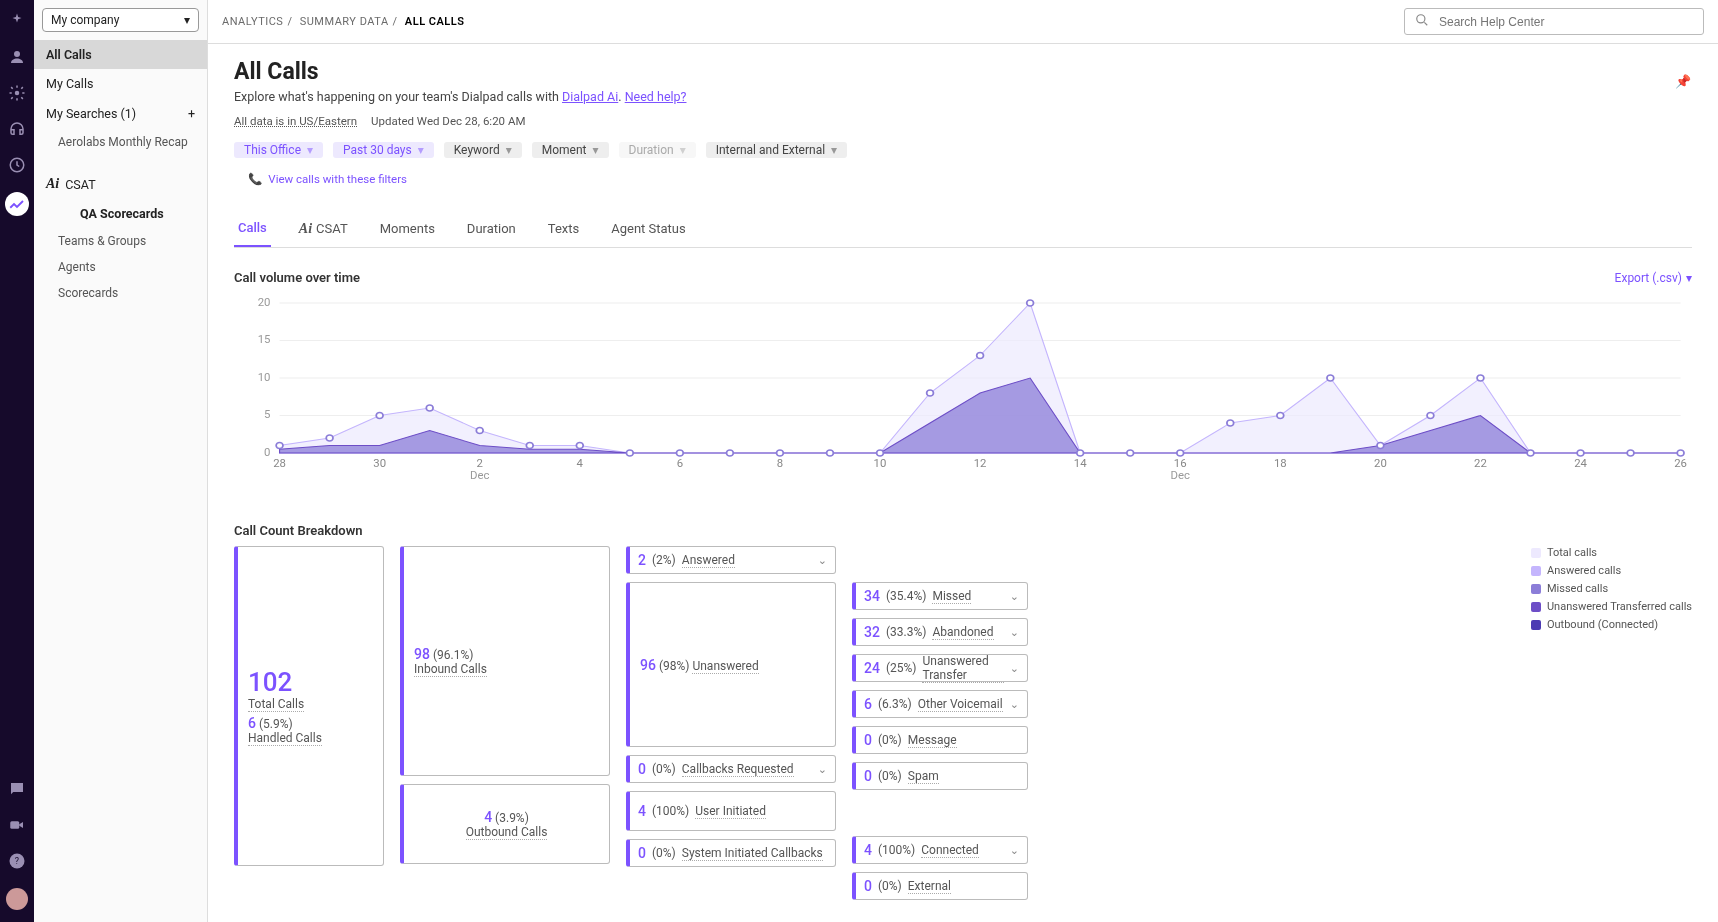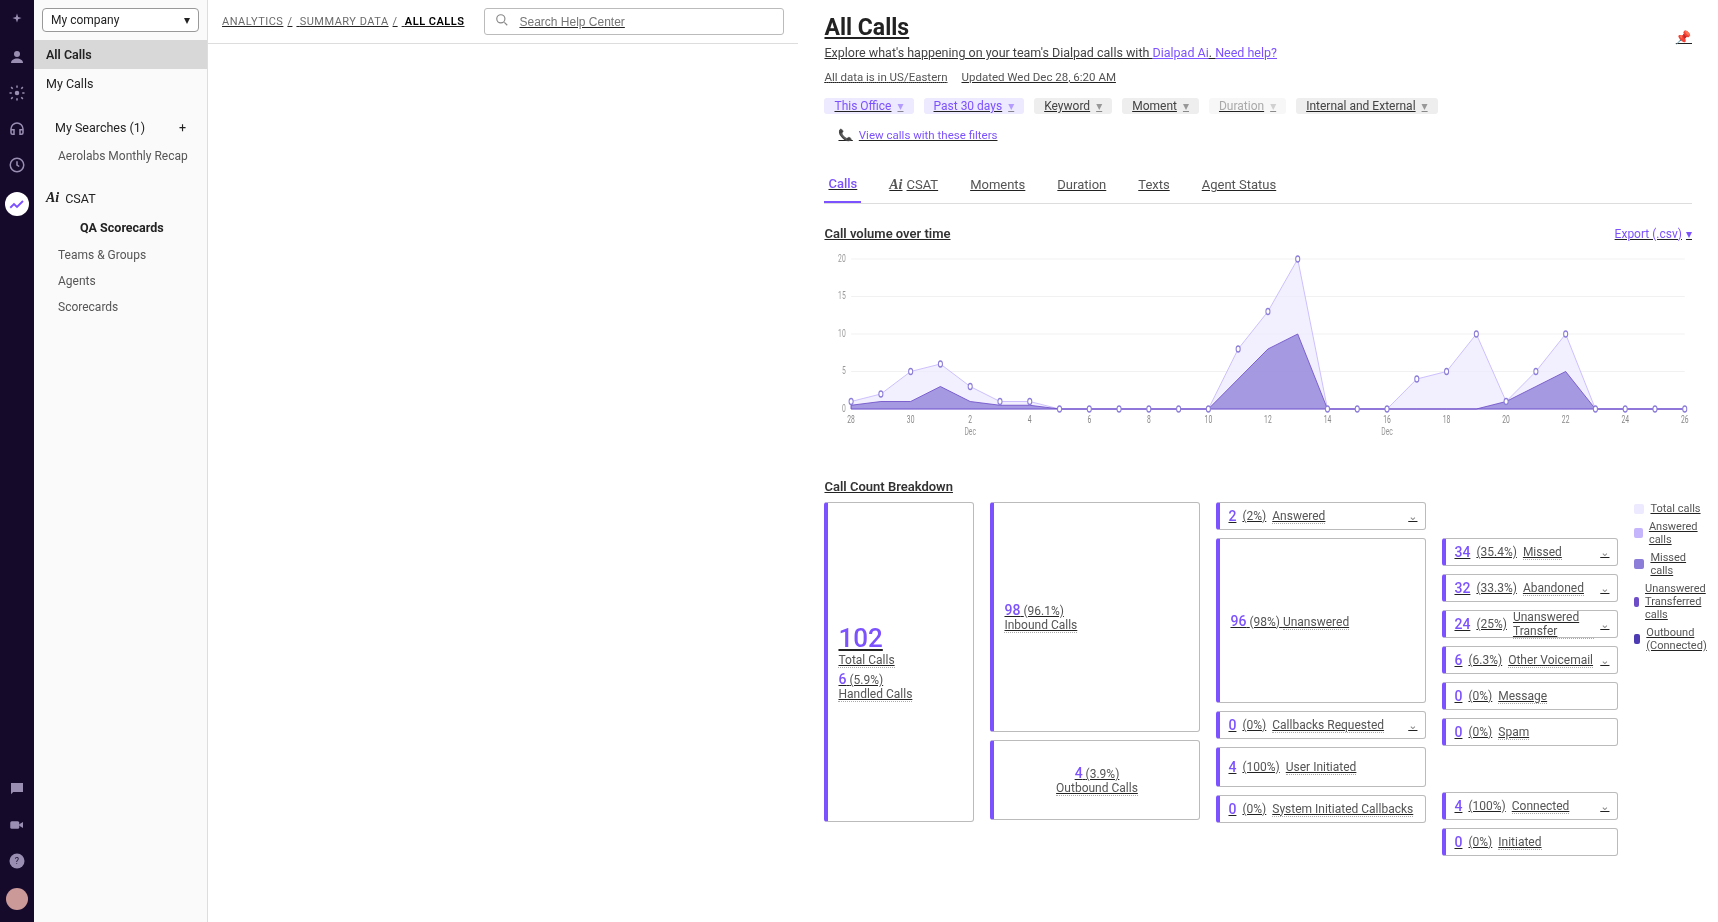--- a/index.html
+++ b/index.html
@@ -21,24 +21,24 @@
   .rail .icon{width:18px;height:18px;color:#9a8fb3;display:flex;align-items:center;justify-content:center;}
   .rail .icon svg{width:18px;height:18px;}
   .rail .icon.active{background:#fff;color:var(--purple);border-radius:50%;width:24px;height:24px;}
   .rail .spacer{flex:1;}
   .rail .avatar{width:22px;height:22px;border-radius:50%;background:#c99;margin-bottom:12px;}
   
   .sidebar{width:174px;border-right:1px solid var(--border);background:#fafafa;display:flex;flex-direction:column;}
   .company-select{margin:8px;padding:4px 8px;border:1px solid #999;border-radius:4px;background:#fff;display:flex;align-items:center;justify-content:space-between;font-size:12px;cursor:pointer;}
   .sidebar-item{padding:7px 12px;font-size:12.5px;cursor:pointer;display:flex;align-items:center;gap:6px;}
   .sidebar-item.active{background:#d8d8d8;font-weight:600;}
-  .sidebar-section{padding:8px 21px;font-size:12.5px;display:flex;align-items:center;justify-content:space-between;margin-top:14px;}
+  .sidebar-section{padding:8px 12px;font-size:12.5px;display:flex;align-items:center;justify-content:space-between;}
   .sidebar-sub{padding:6px 12px 6px 24px;font-size:12px;color:#555;cursor:pointer;}
   
-  .main{flex:1;display:flex;flex-direction:row;overflow:hidden;text-decoration:underline;}
+  .main{flex:1;display:flex;flex-direction:column;overflow:hidden;}
   .topbar{height:44px;border-bottom:1px solid var(--border);display:flex;align-items:center;padding:0 14px;gap:20px;}
   .breadcrumb{font-size:11px;color:var(--muted);letter-spacing:.5px;}
   .breadcrumb .sep{margin:0 4px;}
   .breadcrumb .current{color:#000;font-weight:600;}
   .search-help{margin-left:auto;display:flex;align-items:center;gap:8px;border:1px solid #bbb;border-radius:3px;padding:4px 10px;width:300px;color:#888;}
   .content{flex:1;overflow:auto;padding:14px 26px 40px 26px;}
   .title-row{display:flex;align-items:center;justify-content:space-between;}
   h1{font-size:23px;margin:0 0 4px;font-weight:700;}
   .subtitle{font-size:12.5px;color:#444;}
   .subtitle a{color:var(--link);text-decoration:underline;}
@@ -440,21 +440,21 @@
                 <span class="num">4</span> 
                 <span class="pct">(100%)</span> 
                 <span class="lbl">Connected</span>
               </div>
               <span class="chev">⌄</span>
             </div>
             <div class="bcard row">
               <div class="r">
                 <span class="num">0</span> 
                 <span class="pct">(0%)</span> 
-                <span class="lbl">Initiated</span>
+                <span class="lbl">External</span>
               </div>
             </div>
           </div>
 
         <div class="bk-legend" id="bk-legend">
             <div class="legd">
               <span class="sw" style="background:#EDE9FE"></span>
               <span>Total calls</span>
             </div>
             <div class="legd">

